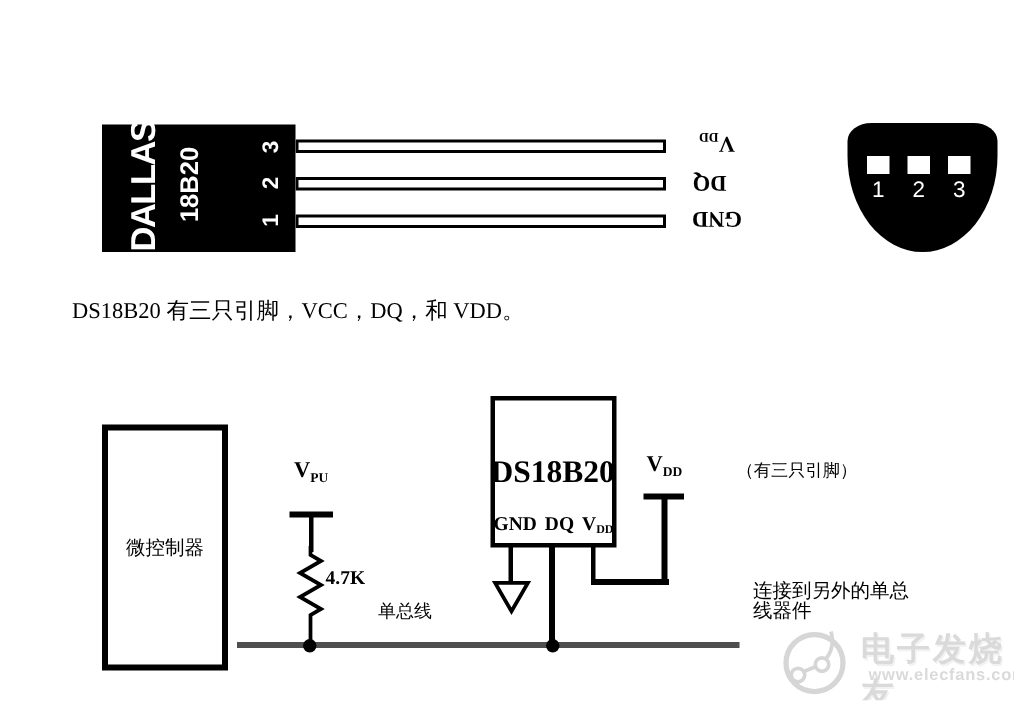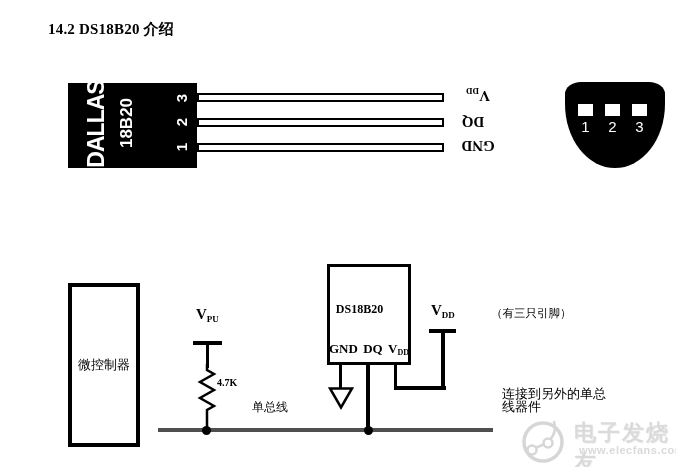--- a/index.html
+++ b/index.html
@@ -37,37 +37,37 @@
   
   #to92 { left:565px; top:82px; width:100px; height:86px; background:#000;
           border-radius:16px 16px 50px 50px / 12px 12px 64px 64px; }
   .to92-pad { position:absolute; width:15px; height:12px; background:#fff; top:22px; }
   #pad-1 { left:13px; } #pad-2 { left:40px; } #pad-3 { left:67px; }
   .to92-num { position:absolute; top:36px; width:15px; text-align:center; color:#fff;
               font-family:"Liberation Sans",sans-serif; font-size:15px; }
   #t92n-1 { left:13px; } #t92n-2 { left:40px; } #t92n-3 { left:67px; }
 
   
-  #mcu-box { left:68px; top:283px; width:72px; height:164px; border:4px solid #000;
+  #mcu-box { left:68px; top:283px; width:84px; height:164px; border:4px solid #000;
              display:flex; align-items:center; justify-content:center; }
   #mcu-label { font-size:13px; }
   #bus-line { left:158px; top:428px; width:335px; height:4px; background:#4f4f4f; }
 
   #vpu-label { left:196px; top:306px; font-size:15px; font-weight:bold; }
   #vpu-bar   { left:193px; top:341px; width:29px; height:4px; background:#000; }
   #vpu-wire  { left:206px; top:344px; width:3px; height:24px; background:#000; }
   #resistor-svg { left:196px; top:362px; }
-  #res-value { left:217px; top:377px; font-size:10px; font-weight:bold; }
+  #res-value { left:217px; top:377px; font-size:13px; font-weight:bold; }
   #bus-label { left:252px; top:399px; font-size:12px;font-family:Liberation Serif, serif; }
   .jdot { width:9px; height:9px; background:#000; border-radius:50%; }
   #dot-pullup { left:202px; top:426px; }
   #dot-dq     { left:364px; top:426px; }
 
   #sensor-box { left:327px; top:264px; width:84px; height:101px; border:3px solid #000; background:#fff; }
-  #sensor-title { left:327px; top:302px; width:65px; text-align:center; font-size:12px; font-weight:bold; }
+  #sensor-title { left:327px; top:302px; width:65px; text-align:center; font-size:21px; font-weight:bold; }
   #sensor-pins  { left:327px; top:341px; width:84px; display:flex; justify-content:space-between;
                   padding:0 2px; font-size:13px; font-weight:bold; }
   .sensor-sub { font-size:8px; vertical-align:-2px; font-weight:bold; }
 
   #gnd-wire { left:339px; top:362px; width:3px; height:27px; background:#000; }
   #gnd-triangle { left:328px; top:387px; }
   #dq-wire  { left:366px; top:362px; width:4px; height:66px; background:#000; }
   #vdd-wire1 { left:394px; top:362px; width:3px; height:28px; background:#000; }
   #vdd-wire2 { left:394px; top:386px; width:52px; height:4px; background:#000; }
   #vdd-wire3 { left:441px; top:331px; width:4px; height:59px; background:#000; }
@@ -81,21 +81,20 @@
   #wm-brand { left:574px; top:418px; font-size:22px; font-weight:bold; color:#dadada;
               letter-spacing:2px; text-shadow:1px 1px 0 #f2f2f2; }
   #wm-url { left:579px; top:444px; font-size:11px; font-weight:bold; color:#dadada;
             font-family:"Liberation Sans",sans-serif; letter-spacing:0.5px; }
 </style>
 </head>
 <body>
 
 <div id="page">
 
-  <div id="doc-title" class="abs">14.2 DS18B20 介绍</div>
 
   <div>
     <div id="chip-body" class="abs"></div>
     <div id="chip-brand" class="rotc">DALLAS</div>
     <div id="chip-model" class="rotc">18B20</div>
 
     <div id="pin-num-3" class="rotc pin-num">3</div>
     <div id="pin-num-2" class="rotc pin-num">2</div>
     <div id="pin-num-1" class="rotc pin-num">1</div>
 
@@ -110,20 +109,21 @@
 
   <div id="to92" class="abs">
     <div id="pad-1" class="to92-pad"></div>
     <div id="pad-2" class="to92-pad"></div>
     <div id="pad-3" class="to92-pad"></div>
     <div id="t92n-1" class="to92-num">1</div>
     <div id="t92n-2" class="to92-num">2</div>
     <div id="t92n-3" class="to92-num">3</div>
   </div>
 
+  <div id="intro-par" class="abs">DS18B20 有三只引脚，VCC，DQ，和 VDD。</div>
 
   <div>
 
     <div id="mcu-box" class="abs">
       <span id="mcu-label">微控制器</span>
     </div>
 
     <div id="bus-line" class="abs"></div>
 
     <div id="vpu-label" class="abs"><span>V</span><span class="sub">PU</span></div>

